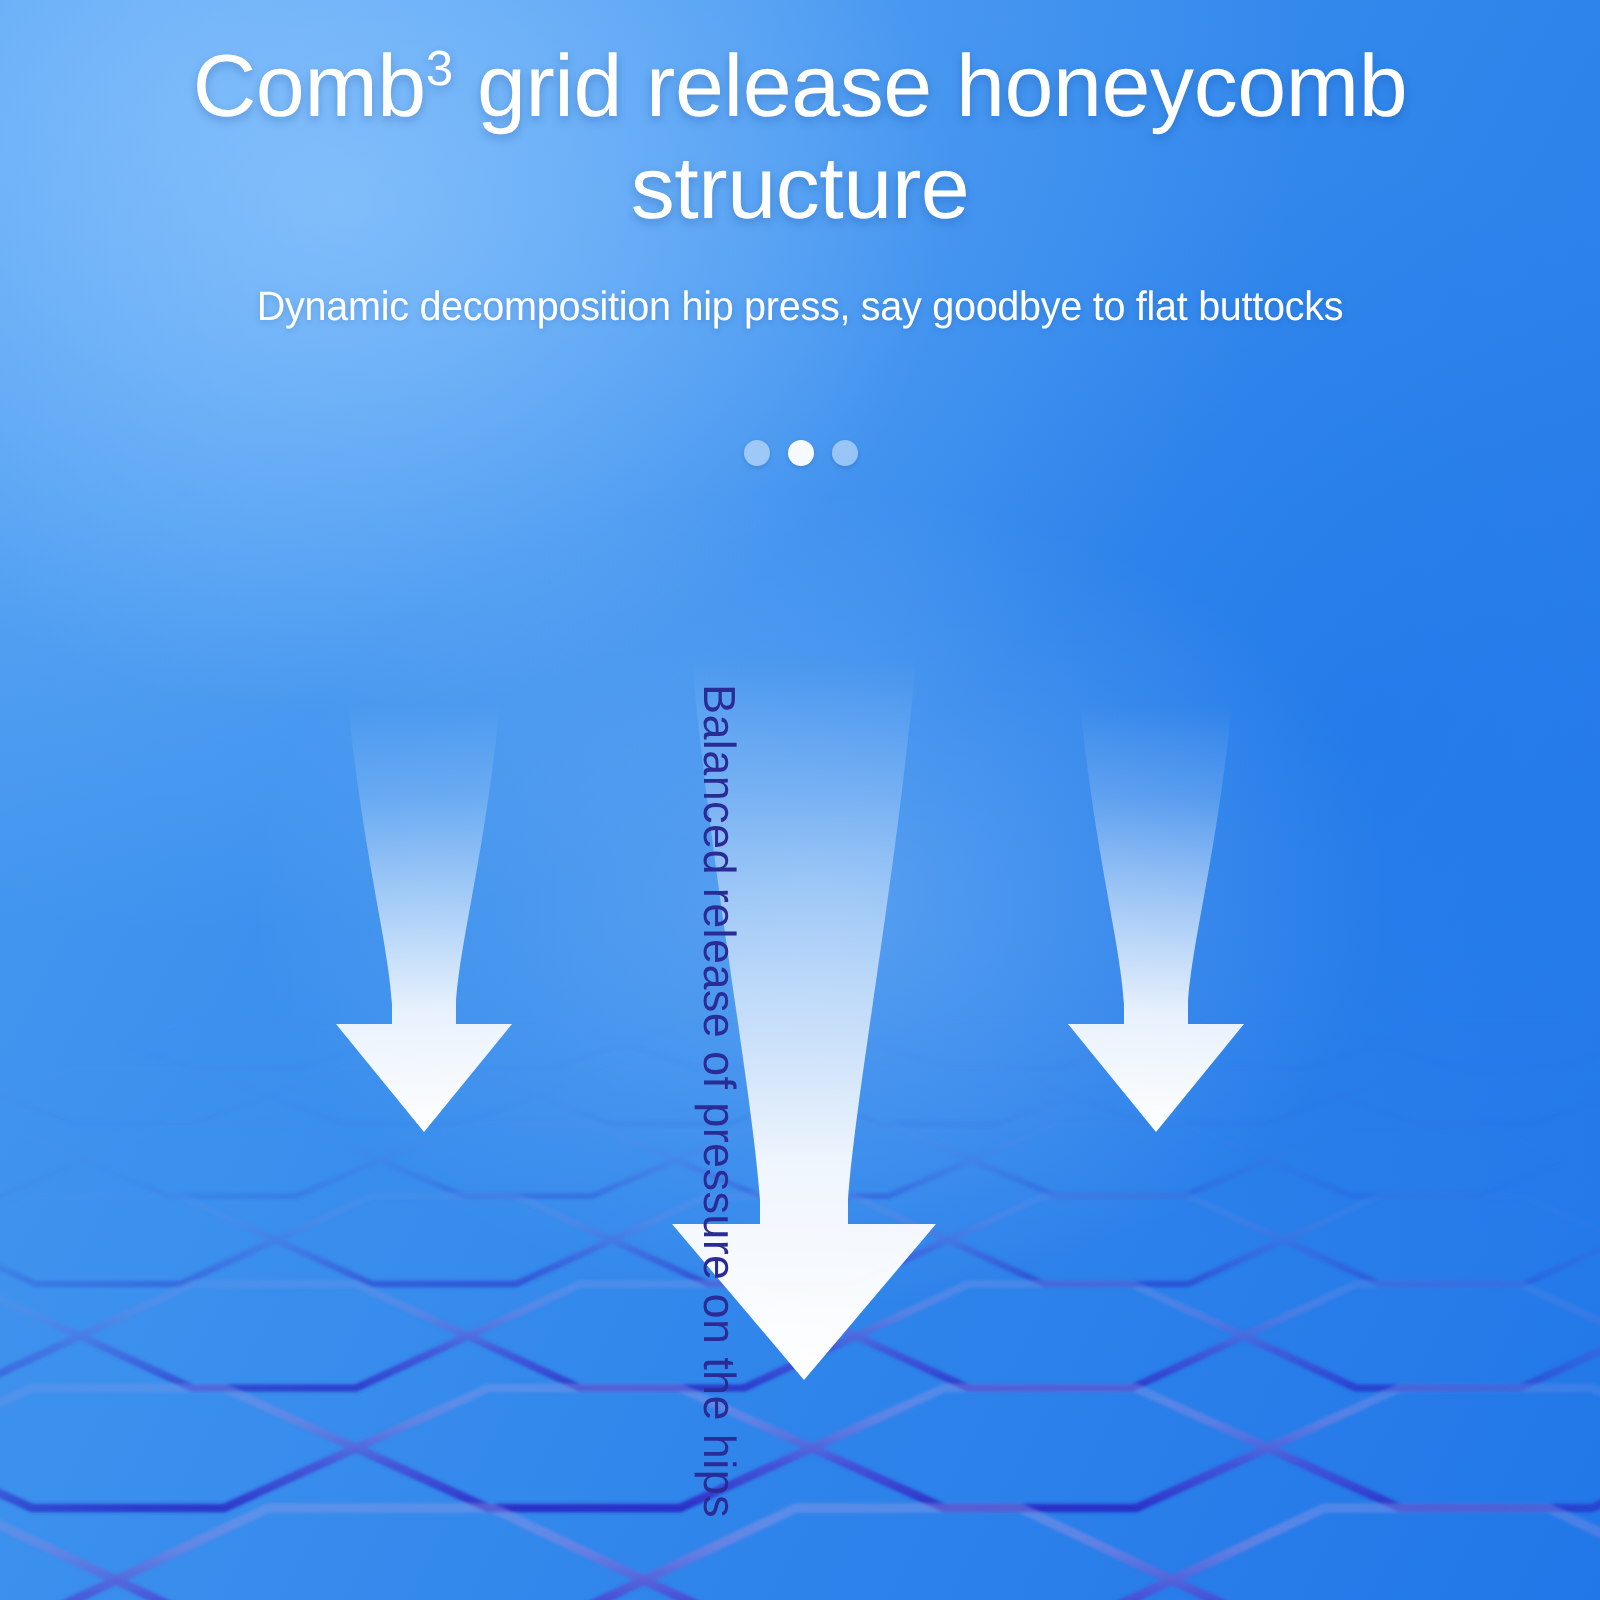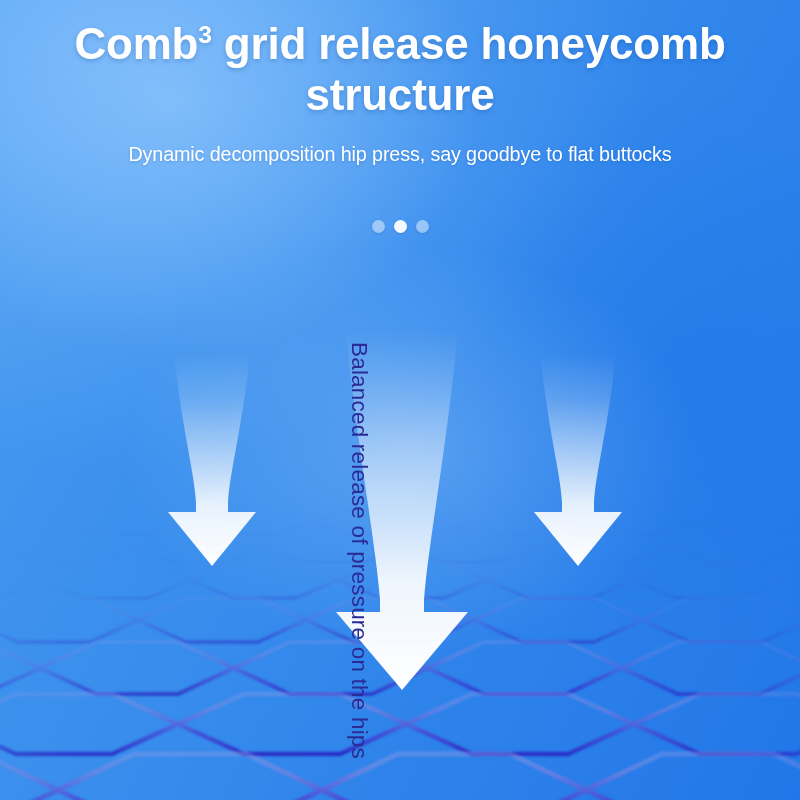--- a/index.html
+++ b/index.html
@@ -48,21 +48,21 @@
     width: 800px;
     text-align: center;
     z-index: 8;
   }
   .title {
     margin: 0;
     padding: 18px 26px 0 26px;
     color: #ffffff;
     font-size: 44px;
     line-height: 1.16;
-    font-weight: bold;
+    font-weight: normal;
     letter-spacing: -0.2px;
     text-shadow: 0 2px 5px rgba(10,60,140,0.28);
     font-family: "Liberation Sans", sans-serif;
   }
   .title sup {
     font-size: 0.56em;
     vertical-align: super;
     line-height: 0;
   }
   .subtitle {

